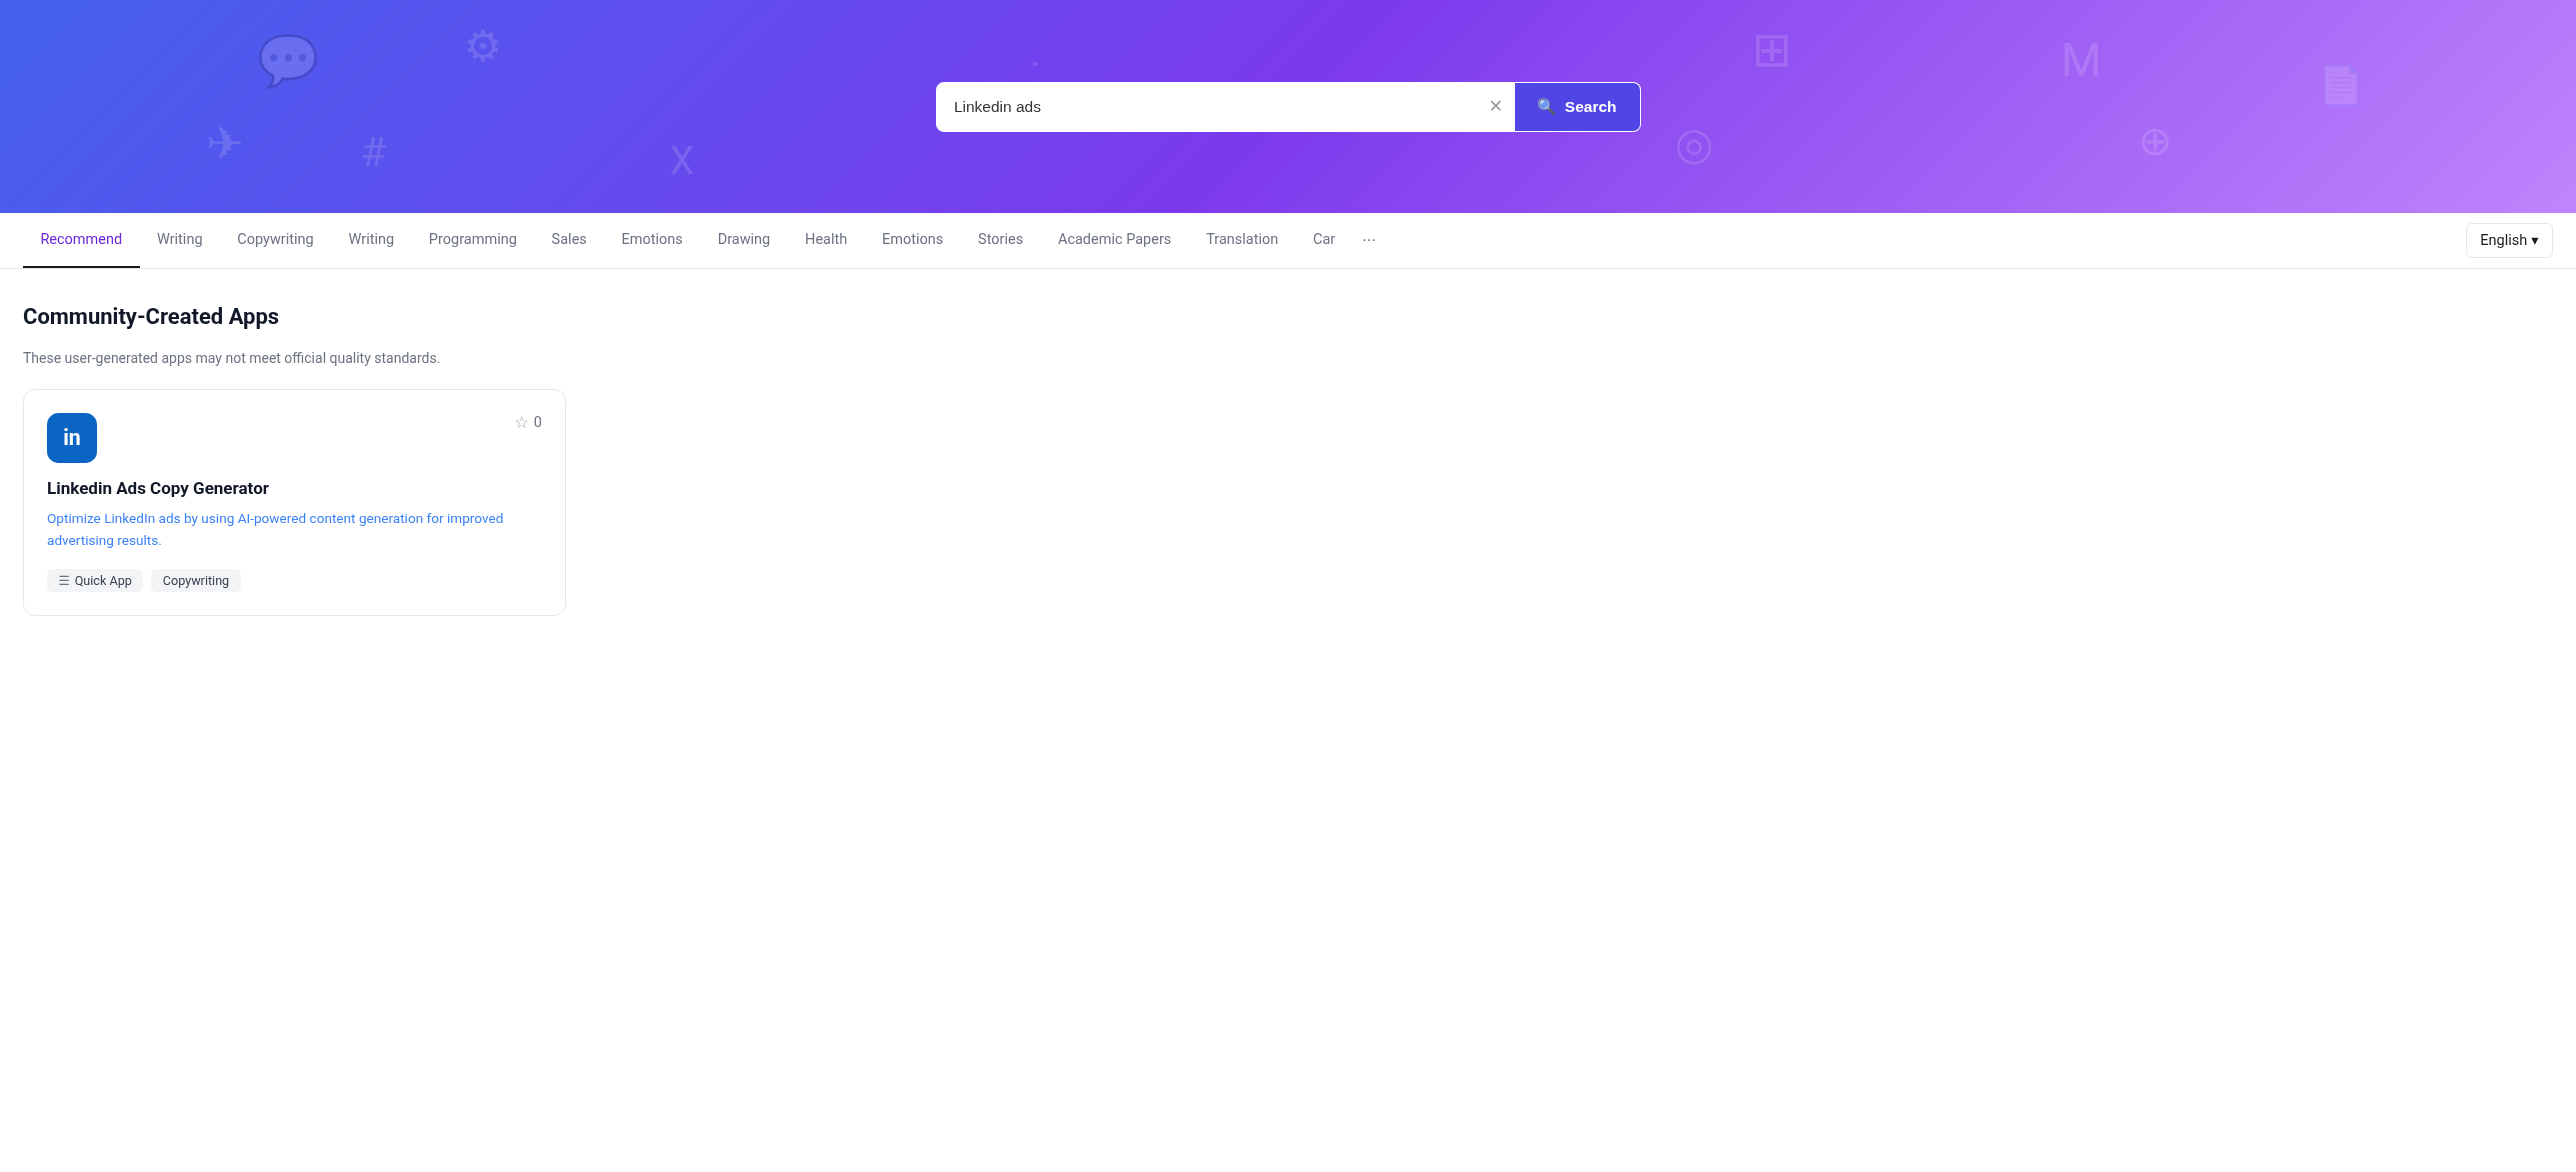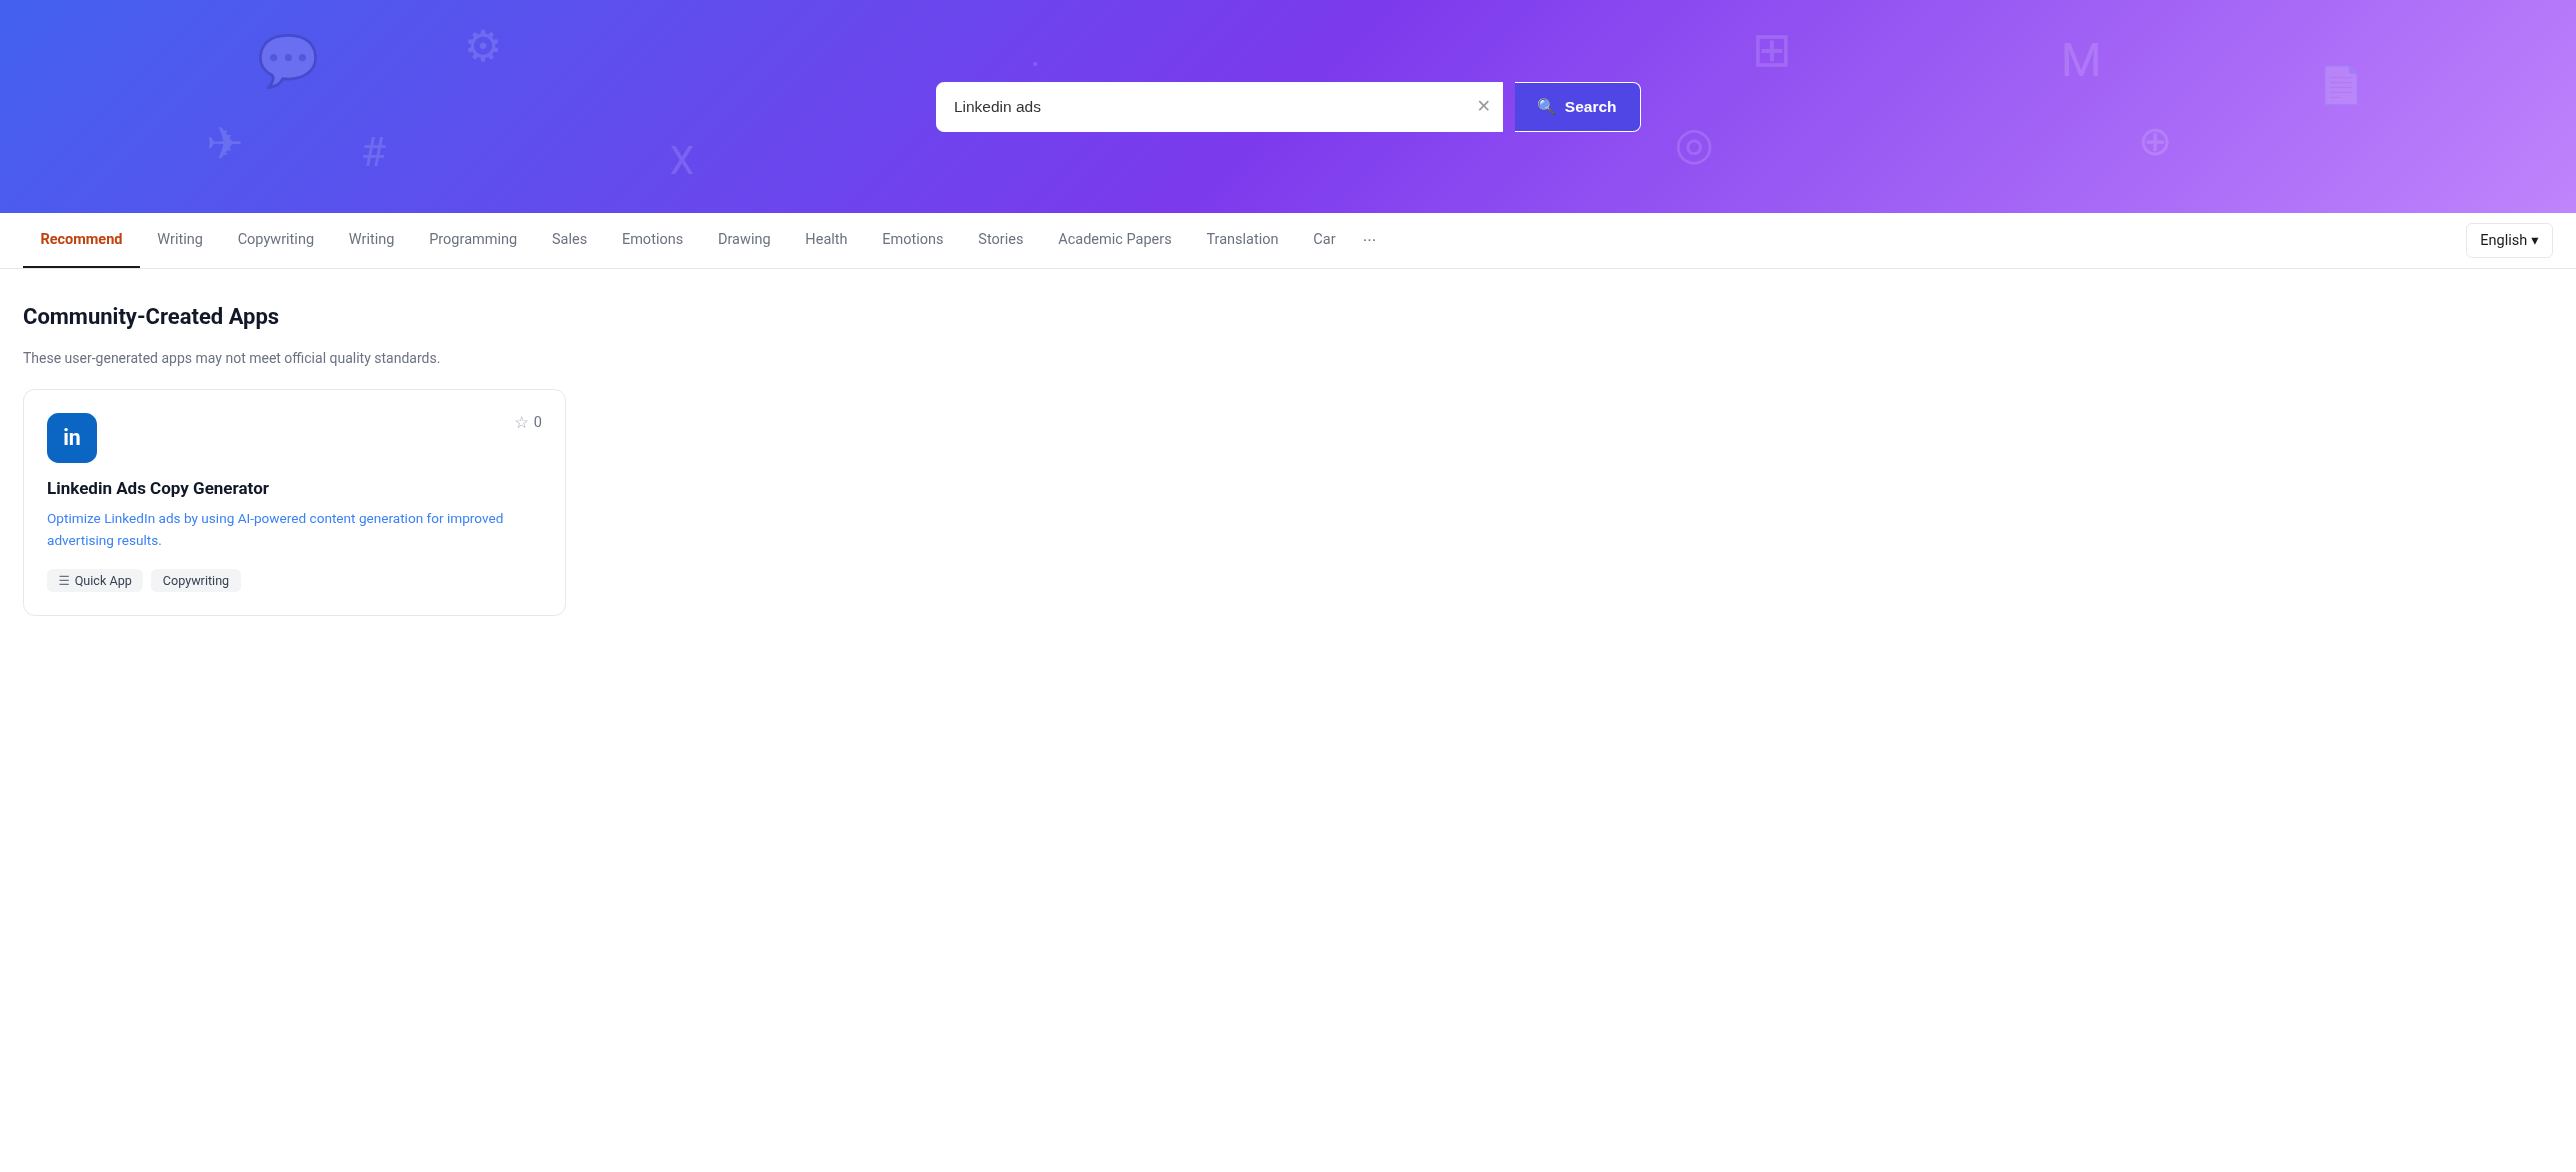--- a/index.html
+++ b/index.html
@@ -30,21 +30,21 @@
       position: absolute;
       inset: 0;
       pointer-events: none;
     }
 
     .search-container {
       position: relative;
       z-index: 10;
       display: flex;
       align-items: flex-start;
-      gap: 12px;
+      gap: 0;
       width: 705px;
     }
 
     .search-input-wrapper {
       position: relative;
       flex: 1;
     }
 
     .search-input {
       width: 100%;
@@ -109,22 +109,22 @@
       font-size: 14.5px;
       color: #6b7280;
       cursor: pointer;
       white-space: nowrap;
       border-bottom: 2.4px solid transparent;
       margin-bottom: -1px;
       transition: color 0.15s;
     }
 
     .nav-tab.active {
-      color: #c2410c;
-      font-weight: 700;
+      color: #6d28d9;
+      font-weight: 400;
       border-bottom-color: #1a1a1a;
     }
 
     .nav-more {
       padding: 17.4px 9.7px;
       font-size: 17.4px;
       color: #6b7280;
       cursor: pointer;
     }
 

